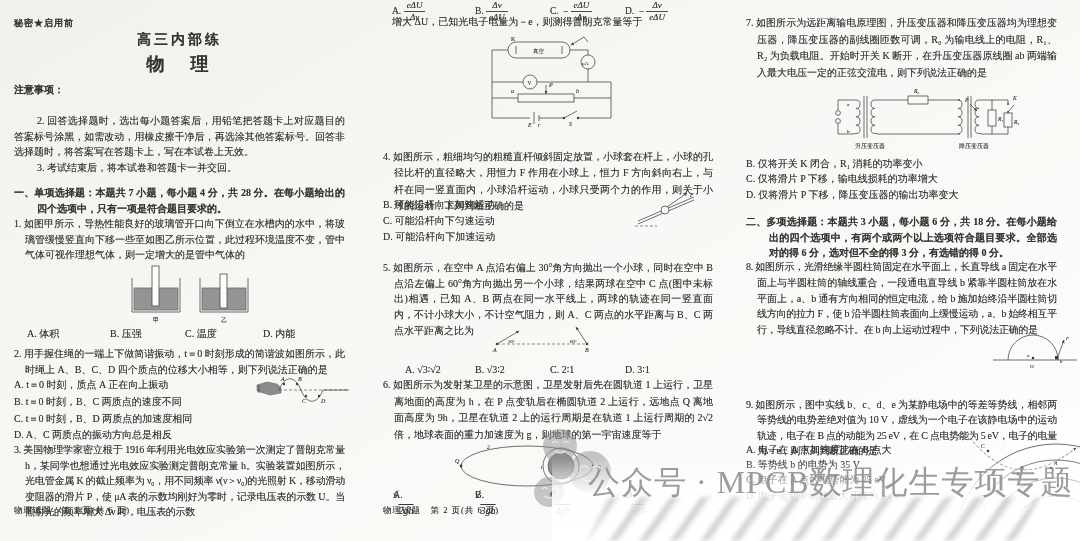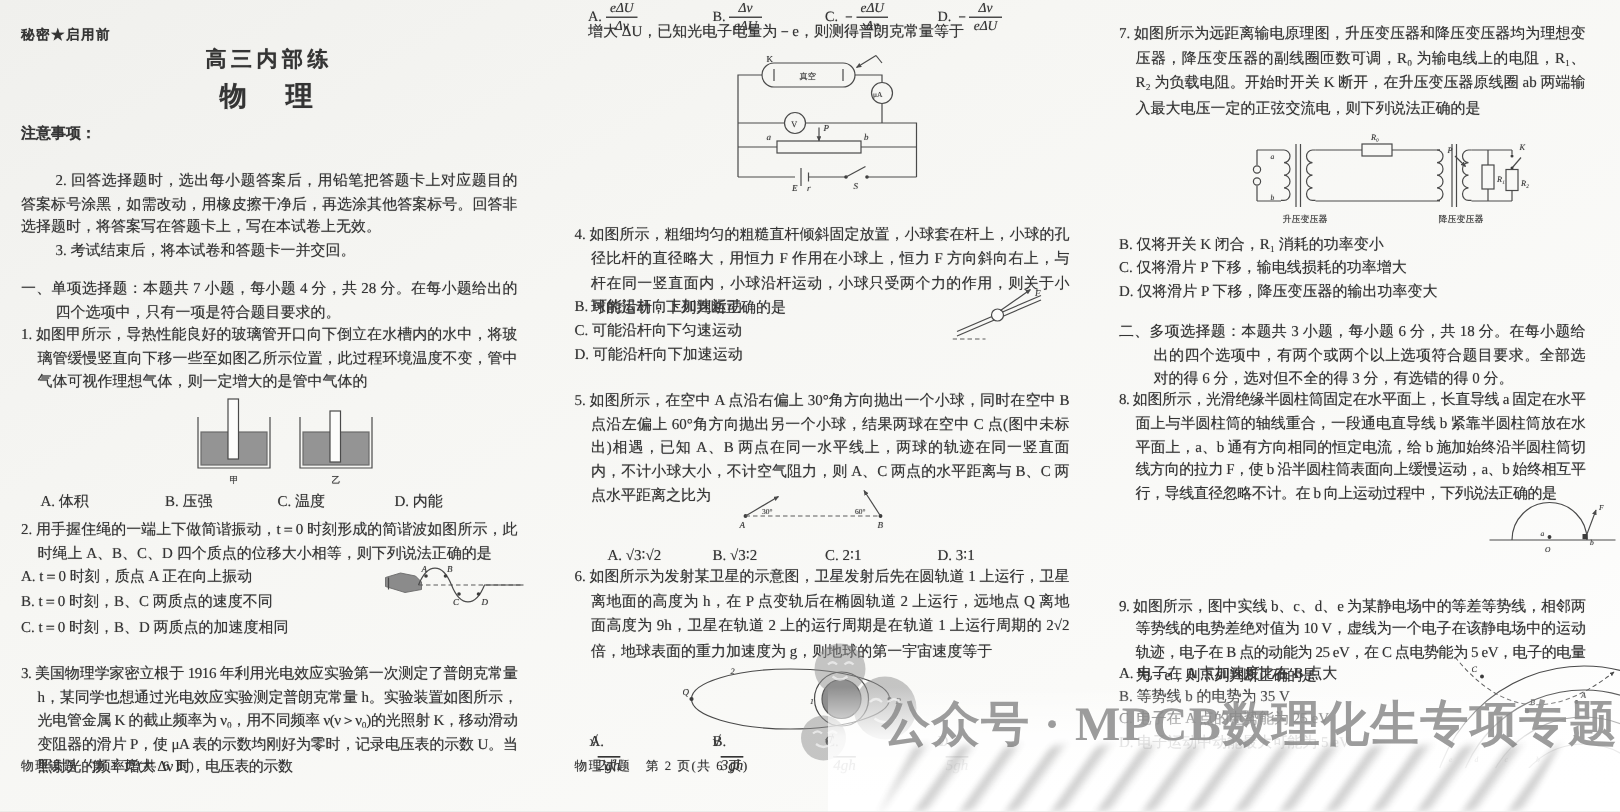--- a/index.html
+++ b/index.html
@@ -7,21 +7,21 @@
     background:linear-gradient(150deg,#f0f0ed 0%,#f6f6f3 35%,#fafaf8 75%,#ffffff 100%);
     font-family:"Liberation Serif","DejaVu Serif",serif;color:#343434;
     text-shadow:0 0 .5px rgba(50,50,50,.55);}
   .col{position:absolute;top:0;height:541px;}
   .col-left{left:14px;width:331px;}
   .col-mid{left:383px;width:330px;}
   .col-right{left:746px;width:311px;}
   .col p,.col div.block,.col .optrow,.col .optstack,.col .footer,.col .ttl,.col svg{position:absolute;margin:0;}
   p{font-size:10px;line-height:15.6px;text-align:justify;width:100%;box-sizing:border-box;}
   .q{padding-left:11px;text-indent:-11px;}
-  .sec{padding-left:23px;text-indent:-23px;font-weight:normal;}
+  .sec{padding-left:23px;text-indent:-23px;font-weight:bold;}
   .note{text-indent:23px;}
   .tight{letter-spacing:-.3px;}
   .secret{font-size:9px;font-weight:bold;letter-spacing:1px;}
   .title1{font-size:14px;font-weight:bold;text-align:center;letter-spacing:3px;width:100%;}
   .title2{font-size:18px;font-weight:bold;text-align:center;letter-spacing:4px;width:100%;}
   .ntitle{font-weight:bold;}
   .footer{font-size:8.5px;text-align:left;width:100%;letter-spacing:1px;}
   .optrow{height:15px;width:100%;text-align:center;}
   .optrow span{position:absolute;font-size:10px;white-space:nowrap;}
   .optstack p{position:relative;text-align:left;white-space:nowrap;}
@@ -40,21 +40,21 @@
   svg .earth{fill:#8f8f8f;stroke:#5a5a5a;stroke-width:.8;}
   svg .dot{fill:#3c3c3c;stroke:none;}
   svg .hand{fill:#8b8b8b;stroke:#6a6a6a;stroke-width:.6;}
   svg text{fill:#3a3a3a;stroke:none;font-size:6px;font-family:"Liberation Serif","DejaVu Serif",serif;}
   svg text.it{font-style:italic;}
   .stampc{fill:#8f8f8f;opacity:.5;stroke:none;}
   .stampf{stroke:#efefef;stroke-width:1.5;fill:none;opacity:.8;}
   .wash{position:absolute;left:552px;top:458px;width:528px;height:83px;
     background:linear-gradient(180deg,rgba(255,255,255,0) 0%,rgba(255,255,255,.85) 40%,#fff 90%);}
   .watermark{position:absolute;left:588px;top:461px;font-size:32px;color:#8c8c8c;opacity:.85;
-    white-space:nowrap;letter-spacing:1px;font-weight:700;text-shadow:none;}
+    white-space:nowrap;letter-spacing:1px;font-weight:400;text-shadow:none;}
   .streaks{position:absolute;left:598px;top:497px;width:430px;height:44px;opacity:.45;
     background:repeating-linear-gradient(100deg,rgba(70,70,70,.55) 0 5px,rgba(255,255,255,0) 11px 30px);
     filter:blur(2.5px);transform:skewX(-28deg);}
 </style>
 </head>
 <body>
 
 <div class="page">
 
   <svg width="0" height="0" style="position:absolute">
@@ -95,20 +95,21 @@
       <span style="left:171px">C. 温度</span>
       <span style="left:249px">D. 内能</span>
     </div>
 
     <p class="q" style="top:346px">2. 用手握住绳的一端上下做简谐振动，t＝0 时刻形成的简谐波如图所示，此时绳上 A、B、C、D 四个质点的位移大小相等，则下列说法正确的是</p>
 
     <div class="optstack" style="top:377px;left:0;width:245px;line-height:16.8px">
       <p style="line-height:16.8px">A. t＝0 时刻，质点 A 正在向上振动</p>
       <p style="line-height:16.8px">B. t＝0 时刻，B、C 两质点的速度不同</p>
       <p style="line-height:16.8px">C. t＝0 时刻，B、D 两质点的加速度相同</p>
+      <p style="line-height:16.8px">D. A、C 两质点的振动方向总是相反</p>
     </div>
 
     <svg style="left:241px;top:373px" width="96" height="36" viewBox="0 0 96 36">
       <path class="hand" d="M2,12 L12,9 L22,11 L26,15 L26,20 L15,22 L2,18 Z"></path>
       <path class="ln" d="M4,12 L4,20"></path>
       <path class="dsh" d="M24,17 H94"></path>
       <path class="ln" d="M24,17 C30,2 40,2 46,17 C52,32 62,32 68,17 H94"></path>
       <circle class="dot" cx="29" cy="11" r="1.2"></circle>
       <circle class="dot" cx="42" cy="11" r="1.2"></circle>
       <circle class="dot" cx="51" cy="23" r="1.2"></circle>

